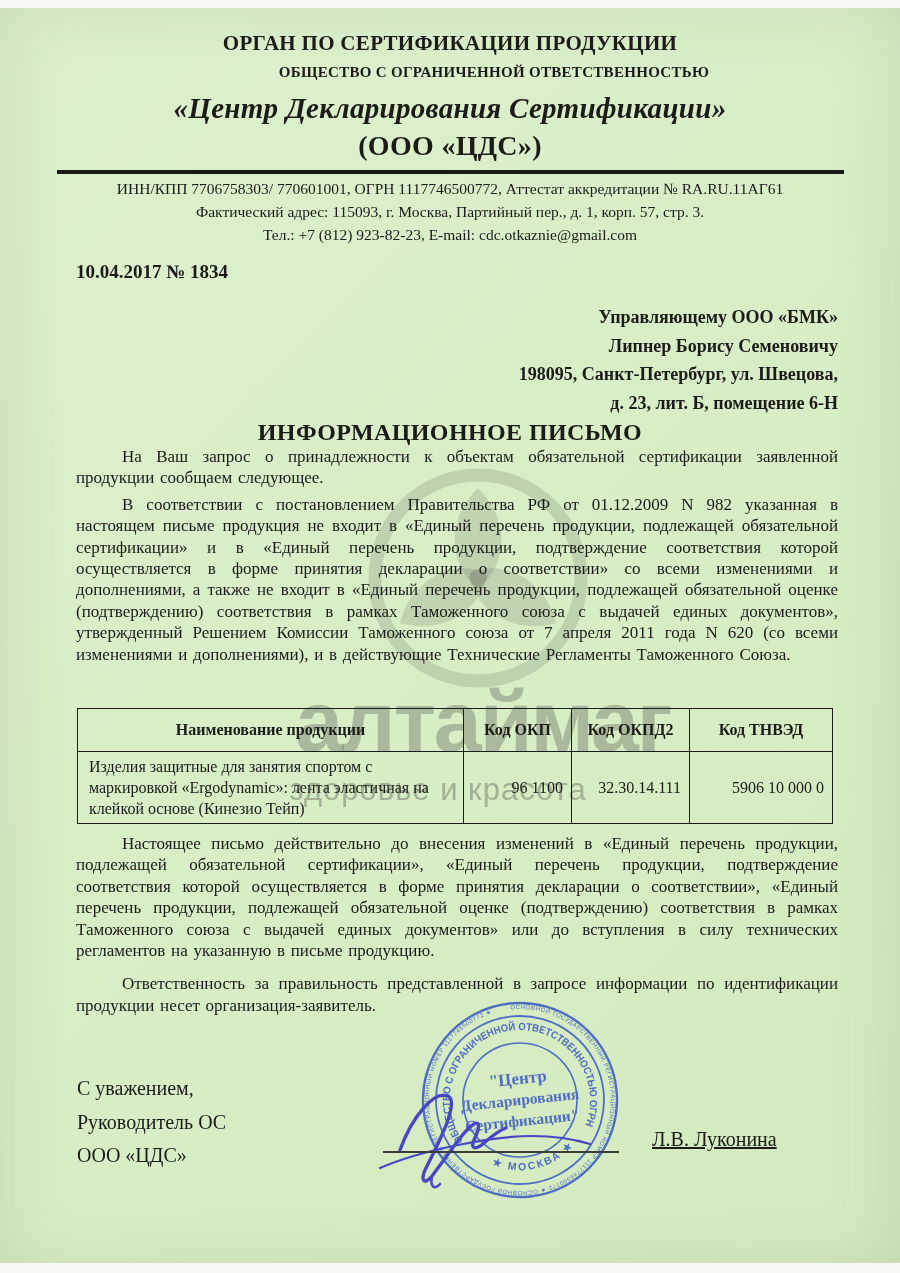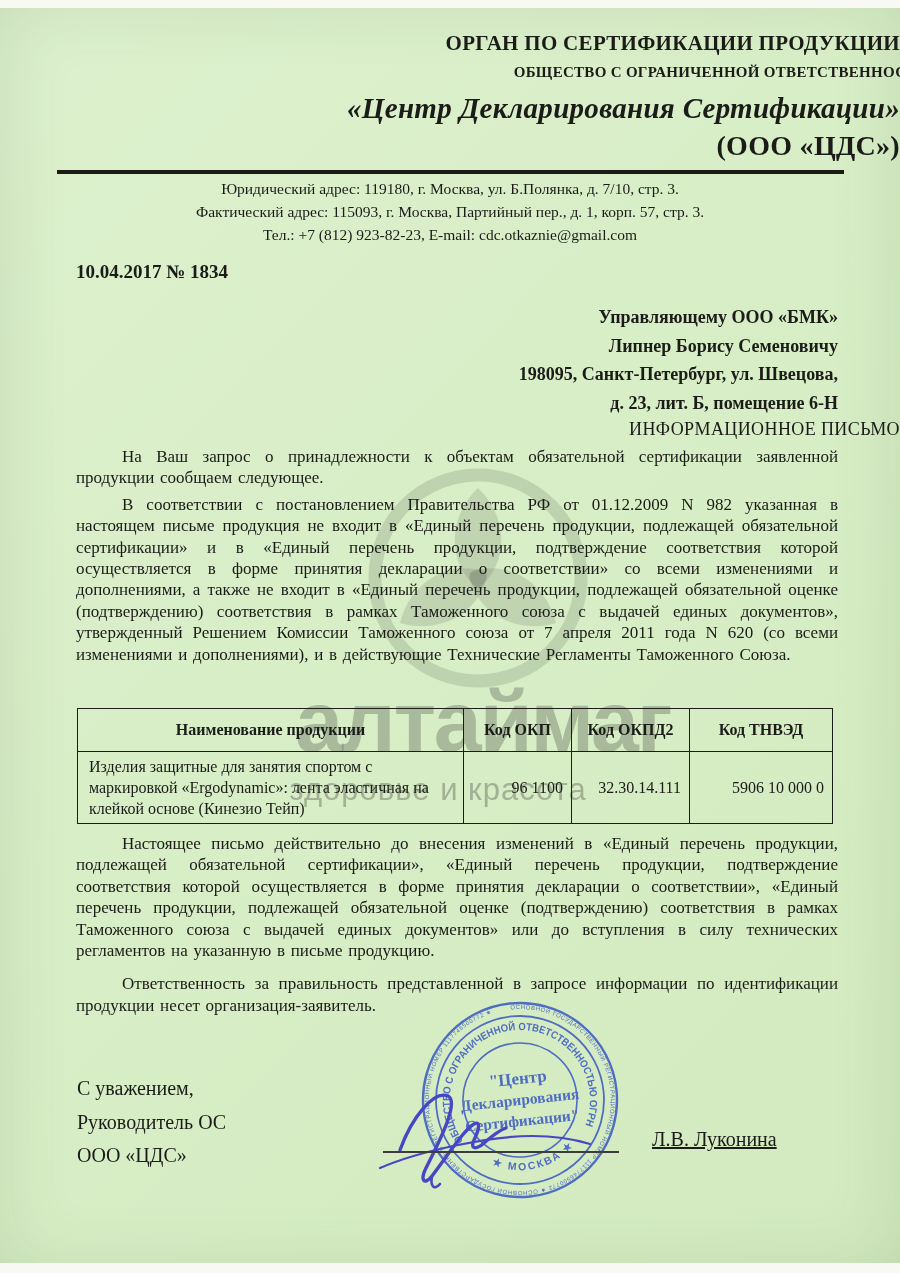--- a/index.html
+++ b/index.html
@@ -8,31 +8,31 @@
     width:900px;height:1273px;
     margin:0 auto;
     background:linear-gradient(135deg,#dcf0cd 0%, #d8eec7 45%, #d3eabf 100%);
     box-shadow:inset 0 0 70px rgba(70,90,55,.14);
     overflow:hidden;
     font-family:"Liberation Serif", serif;
     color:#1b1b18;
   }
   .edge{position:absolute;left:0;width:900px;background:#f7f9f2;}
   .abs{position:absolute;}
-  .ctr{left:0;width:900px;text-align:right;}
+  .ctr{left:0;width:900px;text-align:center;}
   .hdr{font-weight:bold;letter-spacing:.3px;}
   #h1{top:31px;font-size:21px;}
   #h2{top:64px;font-size:15px;padding-left:44px;}
   #h3{top:92px;font-size:29px;font-style:italic;}
   #h4{top:130px;font-size:28px;}
   #rule{top:170px;left:57px;width:787px;height:3.5px;background:#1a1a17;}
   #requisites{top:177px;left:0;width:900px;text-align:center;font-size:15.5px;line-height:23.2px;}
   #refnum{top:261px;left:76px;font-size:19px;font-weight:bold;}
   #recipient{top:303px;right:62px;text-align:right;font-weight:bold;font-size:18px;line-height:28.7px;}
-  #title{top:419px;font-size:18px;font-weight:normal;letter-spacing:.4px;}
+  #title{top:419px;font-size:24px;font-weight:bold;letter-spacing:.4px;}
   .bodycol{left:76px;width:762px;text-align:justify;font-size:17px;line-height:21.4px;word-spacing:1.5px;}
   .bodycol p{margin:0;text-indent:46px;}
   #bodyA{top:446px;}
   #bodyA p + p{margin-top:5px;}
   #bodyB{top:833px;}
   #bodyB p + p{margin-top:12px;}
   #prodtable{top:708px;left:77px;width:755px;border-collapse:collapse;table-layout:fixed;background:transparent;}
   #prodtable th,#prodtable td{border:1.6px solid #1c1c19;font-size:16px;vertical-align:middle;padding:4px 8px;}
   #prodtable th{font-weight:bold;height:34px;}
   #prodtable td{height:62px;text-align:right;}
@@ -76,21 +76,21 @@
   <div id="wm-brand" class="abs wm">алтаймаг</div>
   <div id="wm-tagline" class="abs wm">здоровье и красота</div>
 
   <div id="h1" class="abs ctr hdr doc">ОРГАН ПО СЕРТИФИКАЦИИ ПРОДУКЦИИ</div>
   <div id="h2" class="abs ctr hdr doc">ОБЩЕСТВО С ОГРАНИЧЕННОЙ ОТВЕТСТВЕННОСТЬЮ</div>
   <div id="h3" class="abs ctr hdr doc">«Центр Декларирования Сертификации»</div>
   <div id="h4" class="abs ctr hdr doc">(ООО «ЦДС»)</div>
   <div id="rule" class="abs doc"></div>
 
   <div id="requisites" class="abs doc">
-    <div>Юридический адрес: 119180, г. Москва, ул. Б.Полянка, д. 7/10, стр. 3.</div>
+    <div>ИНН/КПП 7706758303/ 770601001, ОГРН 1117746500772, Аттестат аккредитации № RA.RU.11АГ61</div>
     <div>Фактический адрес: 115093, г. Москва, Партийный пер., д. 1, корп. 57, стр. 3.</div>
     <div>Тел.: +7 (812) 923-82-23, E-mail: cdc.otkaznie@gmail.com</div>
   </div>
 
   <div id="refnum" class="abs doc">10.04.2017 № 1834</div>
 
   <div id="recipient" class="abs doc">
     <div>Управляющему ООО «БМК»</div>
     <div>Липнер Борису Семеновичу</div>
     <div>198095, Санкт-Петербург, ул. Швецова,</div>

